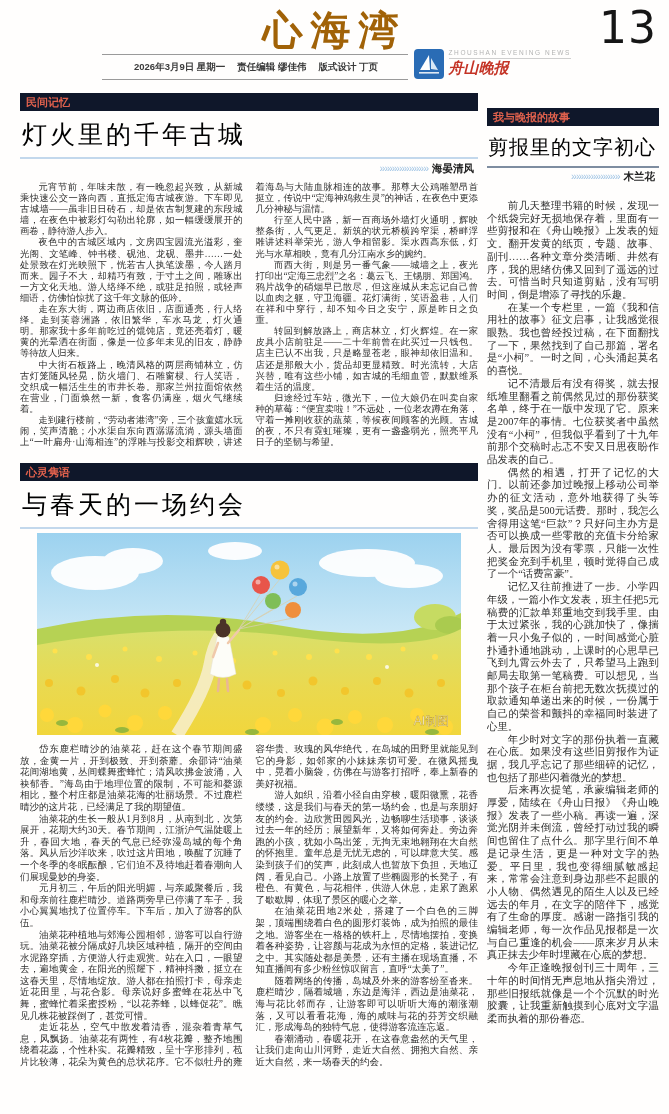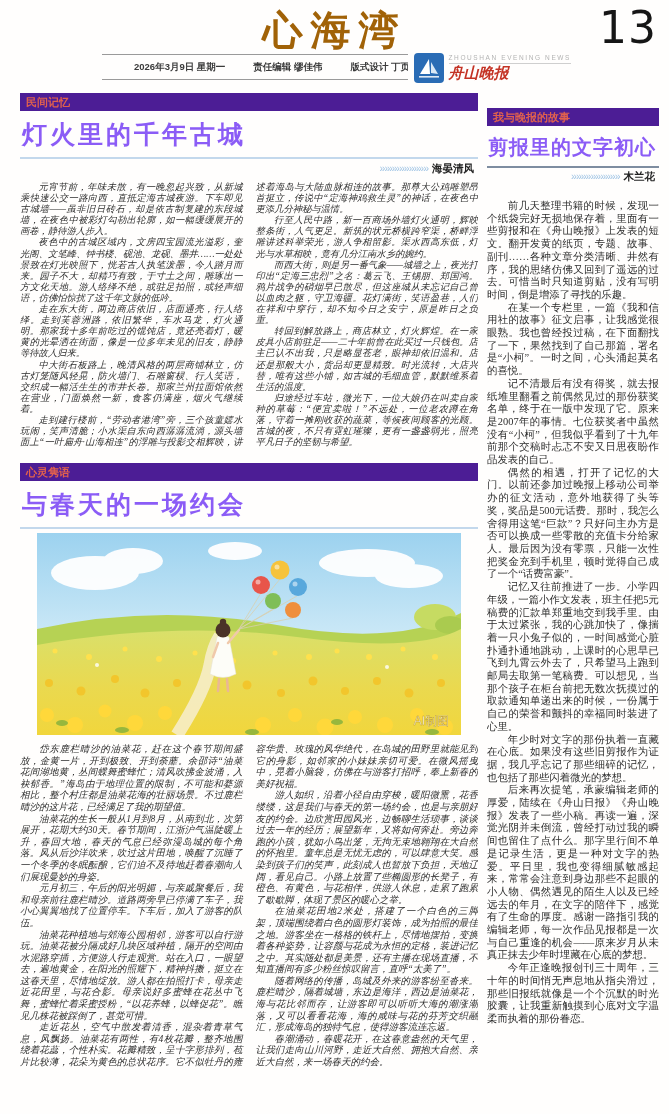--- a/index.html
+++ b/index.html
@@ -26,68 +26,68 @@
     position: absolute; top: 2px; right: 12px;
     font-family: "DejaVu Sans", sans-serif;
     font-size: 44px; color: #161616; letter-spacing: 1px;
   }
   .header-bar {
     width: 465px; margin: 2px auto 0;
     border-top: 1px solid #9a9a9a;
     border-bottom: 1px solid #9a9a9a;
     height: 26px;
     display: flex; align-items: center;
-    padding-left: 32px; gap: 28px;
+    padding-left: 32px; gap: 12px;
     position: relative;
     font-family: "Liberation Sans", sans-serif;
   }
   .date-text { font-size: 9.5px; font-weight: bold; color: #3a3a3a; white-space: nowrap; }
   .masthead {
     position: absolute; right: -4px; top: -6px;
     height: 38px; background: #fffefd;
-    display: flex; align-items: center; gap: 5px;
+    display: flex; align-items: flex-start; gap: 5px;
     padding-left: 6px;
   }
   .logo { width: 30px; height: 30px; display: inline-block; }
   .mast-text { display: flex; flex-direction: column; line-height: 1.1; }
   .mast-en {
     font-size: 6.5px; letter-spacing: 1.6px; color: #b3b3b3;
     font-family: "Liberation Sans", sans-serif;
     border-bottom: 1px solid #cfcfcf; padding-bottom: 2px;
   }
   .mast-cn {
     font-size: 15px; font-weight: bold; font-style: italic;
     color: #c43325; font-family: "Liberation Serif", serif;
     margin-top: 1px;
   }
   
   .content { display: flex; gap: 9px; padding: 0 14px 0 20px; margin-top: 13px; }
   .main-col { width: 458px; flex: none; }
   .side-col { width: 172px; flex: none; padding-top: 15px; }
   
   .tag {
-    background: #4c1d95; color: #e0614d;
+    background: #0f172a; color: #e0614d;
     font-family: "Liberation Sans", sans-serif;
     font-size: 11px; font-weight: bold;
     padding: 2px 6px; line-height: 14px;
   }
   .art-title {
     font-family: "DejaVu Sans", sans-serif;
-    font-size: 25px; font-weight: bold; color: #8b5cf6;
+    font-size: 25px; font-weight: normal; color: #000000;
     letter-spacing: 3px; margin: 9px 0 7px 2px; line-height: 30px;
   }
   .title-rule { border: none; border-top: 2px solid #c3d8ec; margin: 0 0 3px 0; }
   .byline {
     text-align: right; font-size: 10.5px; font-weight: bold; color: #222;
     margin: 2px 4px 6px 0; font-family: "Liberation Sans", sans-serif;
   }
   .byline .arrows { color: #a0c4e4; font-weight: normal; letter-spacing: -1px; margin-right: 4px; }
   .body-2col {
     column-gap: 13px; column-count: 2; column-fill: auto;
-    overflow: hidden; text-align: justify; color: #2d2d2d; font-style: italic;
+    overflow: hidden; text-align: justify; color: #2d2d2d;
   }
   .body-2col p, .side-body p { text-indent: 2em; margin: 0; }
   .b1 { font-size: 9.3px; line-height: 11.1px; height: 272px; margin-bottom: 9px; }
   .b2 { font-size: 9.5px; line-height: 11.6px; height: 332px; }
   
   .illus { display: block; margin: 4px auto 9px auto; width: 424px; height: 202px; }
   
   .side-col .art-title { font-size: 20px; letter-spacing: 1px; margin: 8px 0 6px 1px; line-height: 26px; }
   .side-col .title-rule { border-top: 2px solid #7e8da0; margin-bottom: 2px; }
   .side-body {

